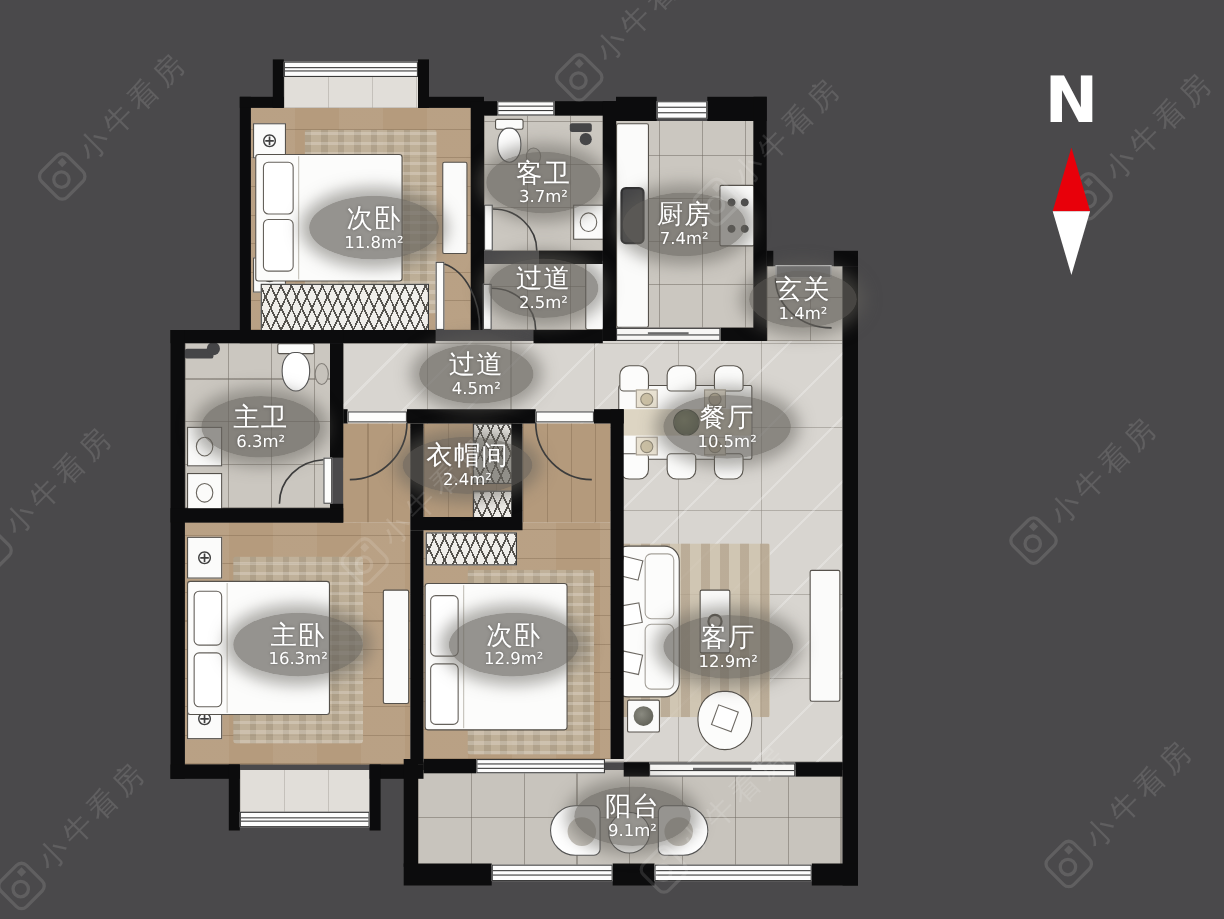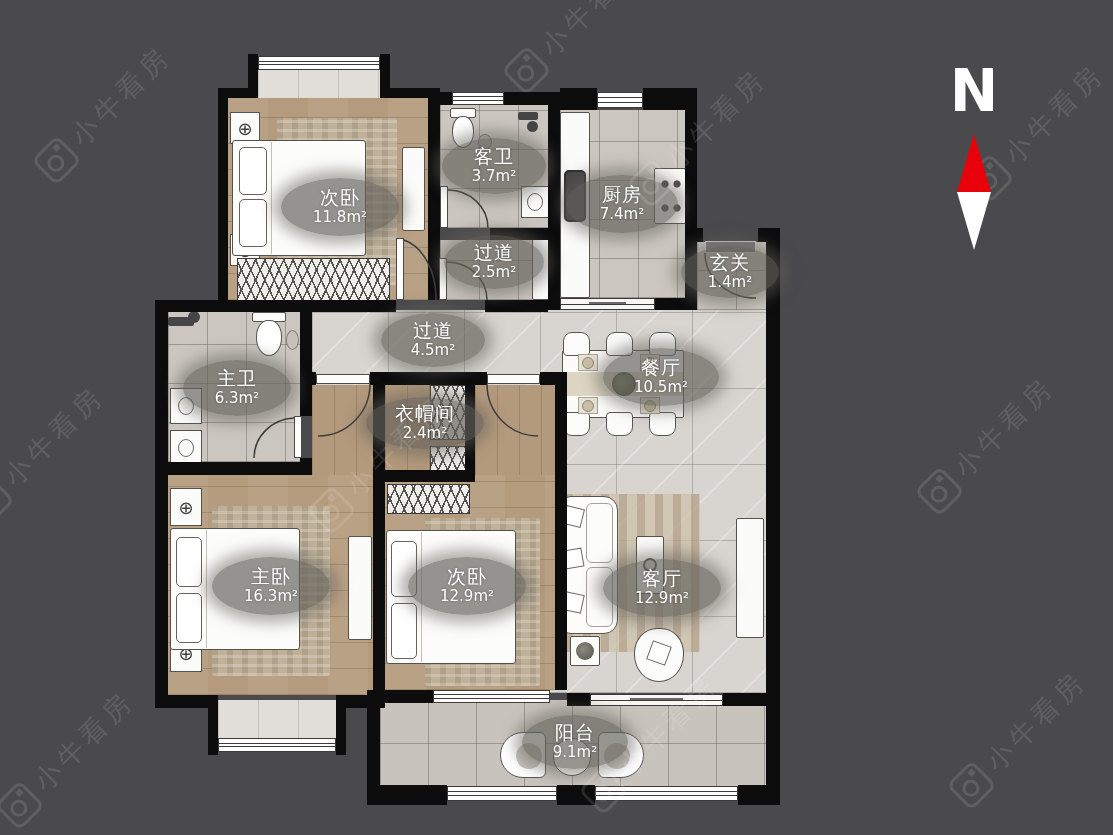--- a/index.html
+++ b/index.html
@@ -89,21 +89,21 @@
   .leafdark{background:#7b7b7d;border:1px solid #d8d8d8;}
   svg.arcs{position:absolute;left:0;top:0;z-index:13;}
   
   .rlabel{
     position:absolute;z-index:20;transform:translate(-50%,-50%);
     display:flex;flex-direction:column;align-items:center;justify-content:center;
     border-radius:50%;background:rgba(100,97,92,.68);
     box-shadow:0 0 14px 8px rgba(100,97,92,.5);
     color:#fff;text-align:center;line-height:1.15;
   }
-  .rn{font-size:19px;letter-spacing:1px;text-shadow:0 0 3px rgba(0,0,0,.35);}
+  .rn{font-size:24px;letter-spacing:1px;text-shadow:0 0 3px rgba(0,0,0,.35);}
   .ra{font-size:15px;text-shadow:0 0 3px rgba(0,0,0,.35);}
   
   .wm{
     position:absolute;z-index:30;display:flex;align-items:center;gap:9px;
     transform:translate(-50%,-50%) rotate(-45deg);
     color:rgba(255,255,255,.12);font-size:27px;letter-spacing:5px;white-space:nowrap;
     pointer-events:none;
   }
   .wm-logo{width:30px;height:30px;border:3px solid rgba(255,255,255,.12);border-radius:8px;position:relative;flex:0 0 auto;}
   .wm-logo::before{content:"";position:absolute;left:4px;top:8px;width:11px;height:11px;border:3px solid rgba(255,255,255,.12);border-radius:50%;}
@@ -344,21 +344,21 @@
   <span class="ra">4.5m²</span>
 </div>
 <div class="rlabel" style="left:237px;top:388px;width:108px;height:56px">
   <span class="rn">主卫</span>
   <span class="ra">6.3m²</span>
 </div>
 <div class="rlabel" style="left:425px;top:423px;width:118px;height:52px">
   <span class="rn">衣帽间</span>
   <span class="ra">2.4m²</span>
 </div>
-<div class="rlabel" style="left:661px;top:377px;width:116px;height:58px">
+<div class="rlabel" style="left:661px;top:388px;width:116px;height:58px">
   <span class="rn">餐厅</span>
   <span class="ra">10.5m²</span>
 </div>
 <div class="rlabel" style="left:271px;top:586px;width:118px;height:58px">
   <span class="rn">主卧</span>
   <span class="ra">16.3m²</span>
 </div>
 <div class="rlabel" style="left:467px;top:586px;width:118px;height:58px">
   <span class="rn">次卧</span>
   <span class="ra">12.9m²</span>

